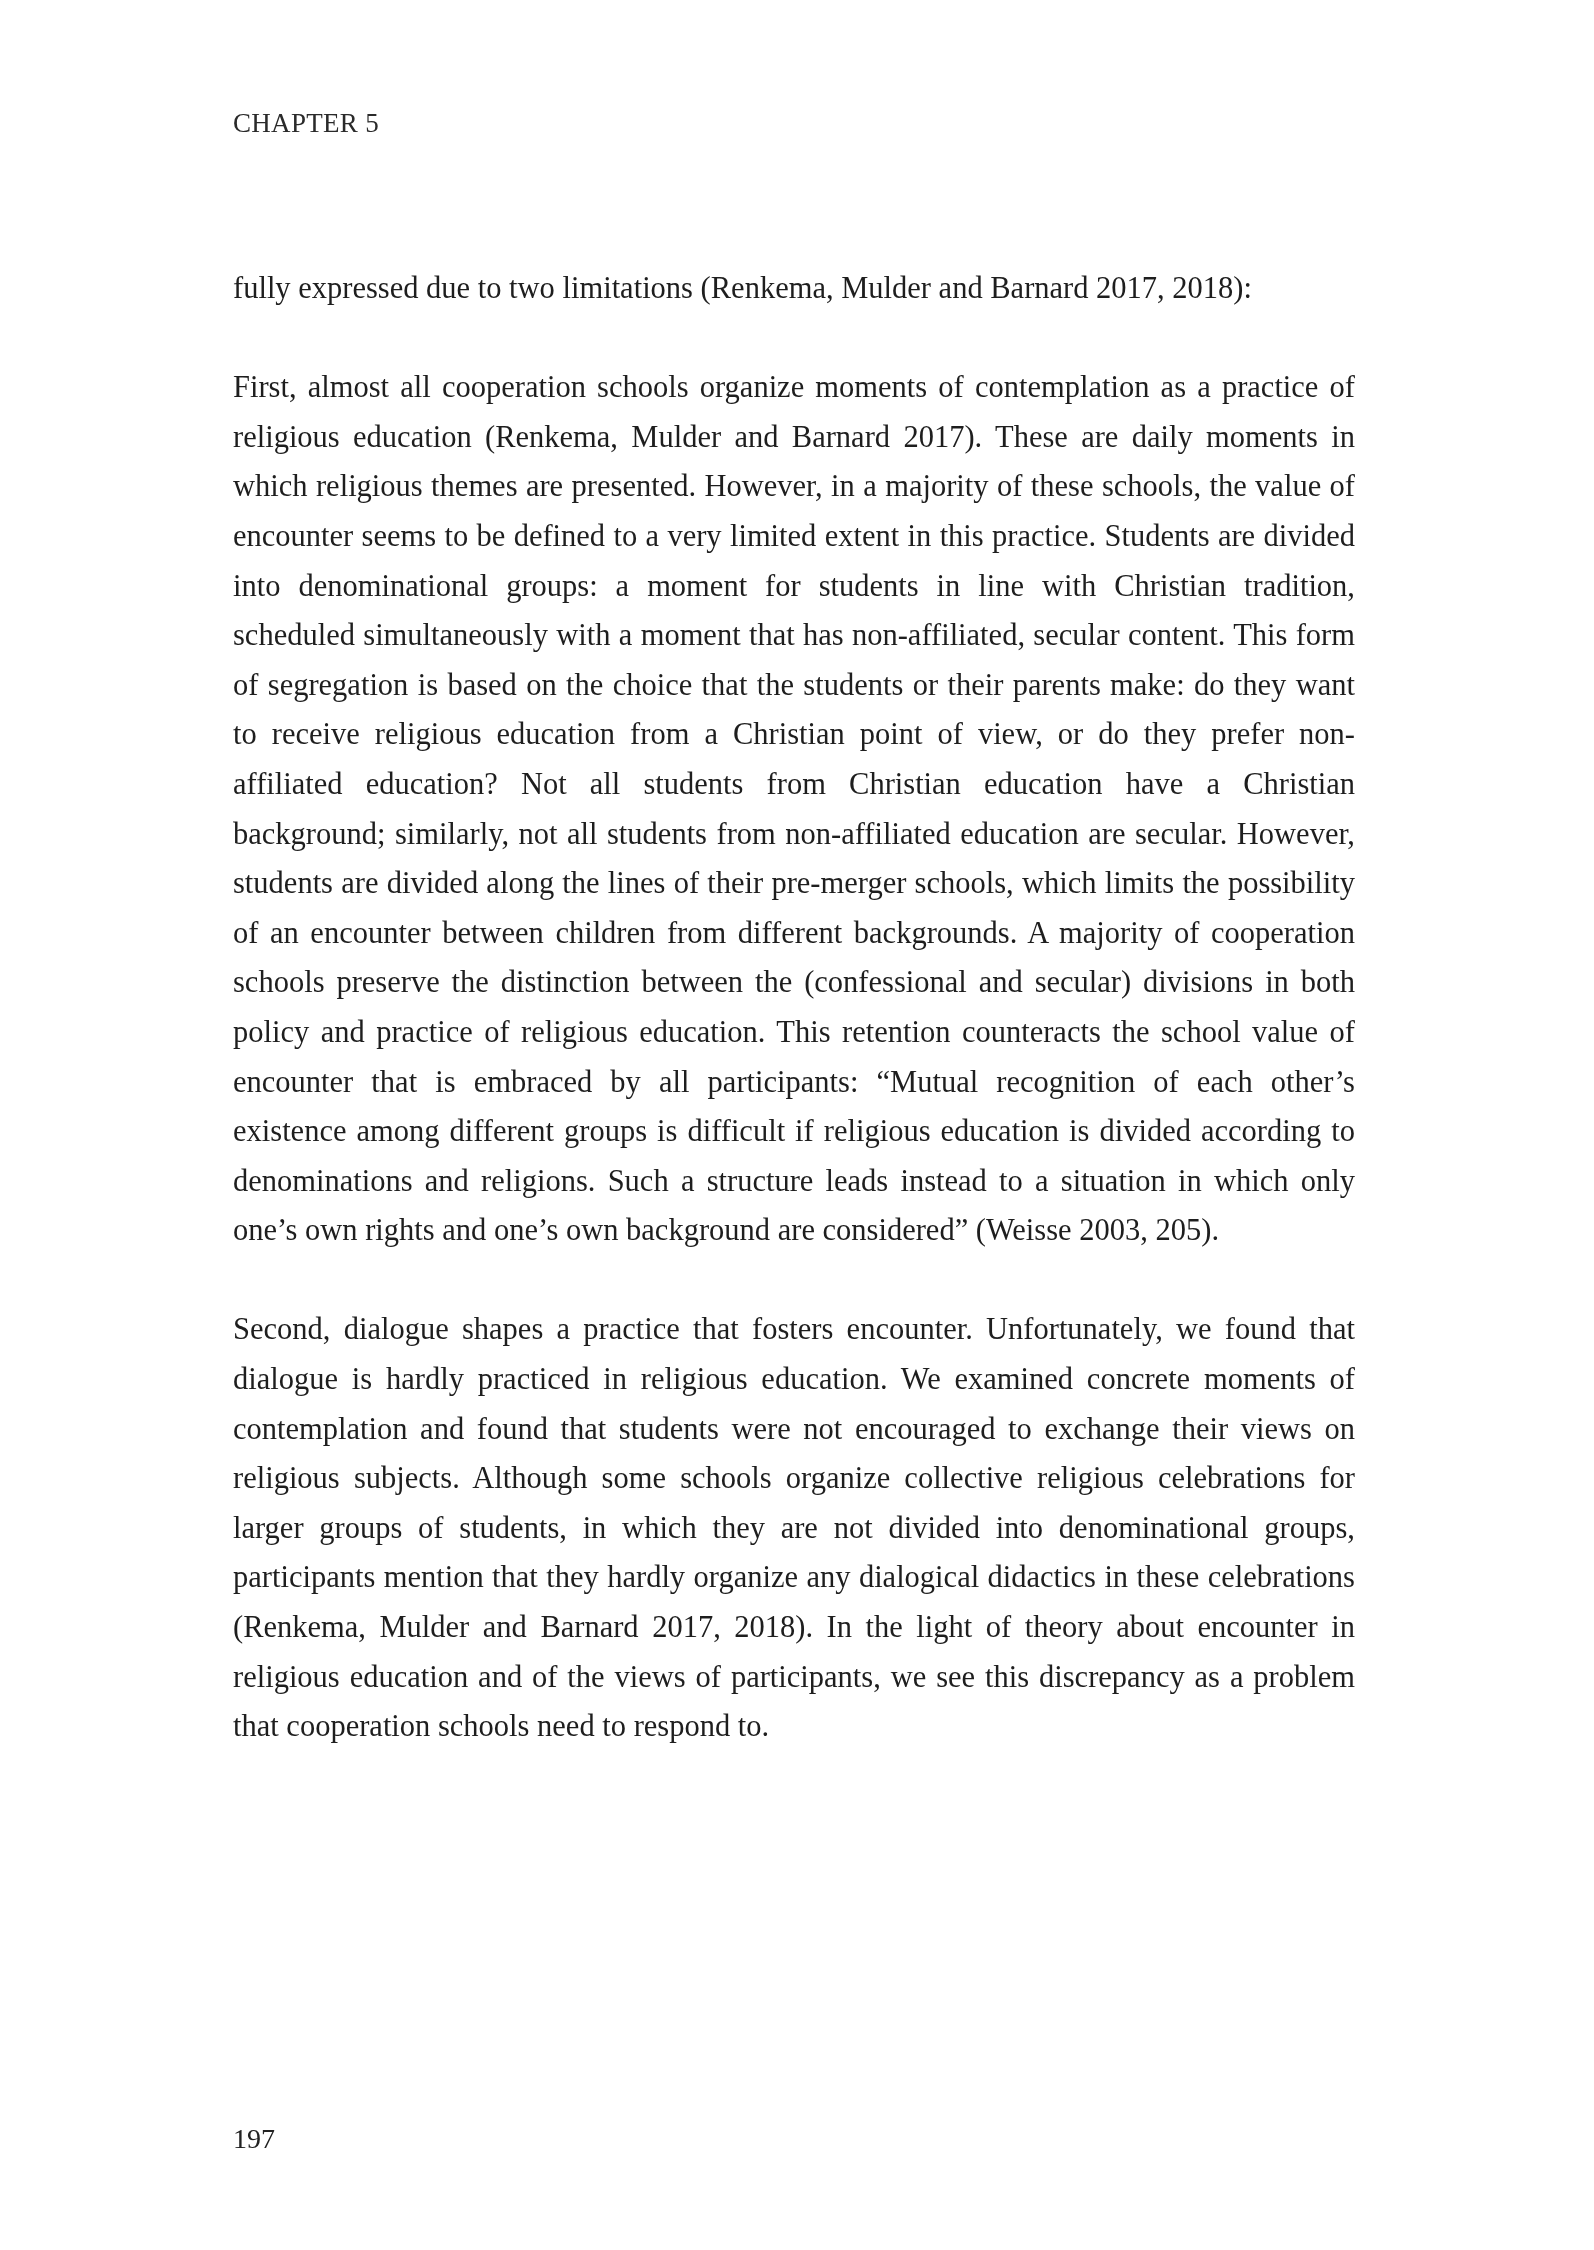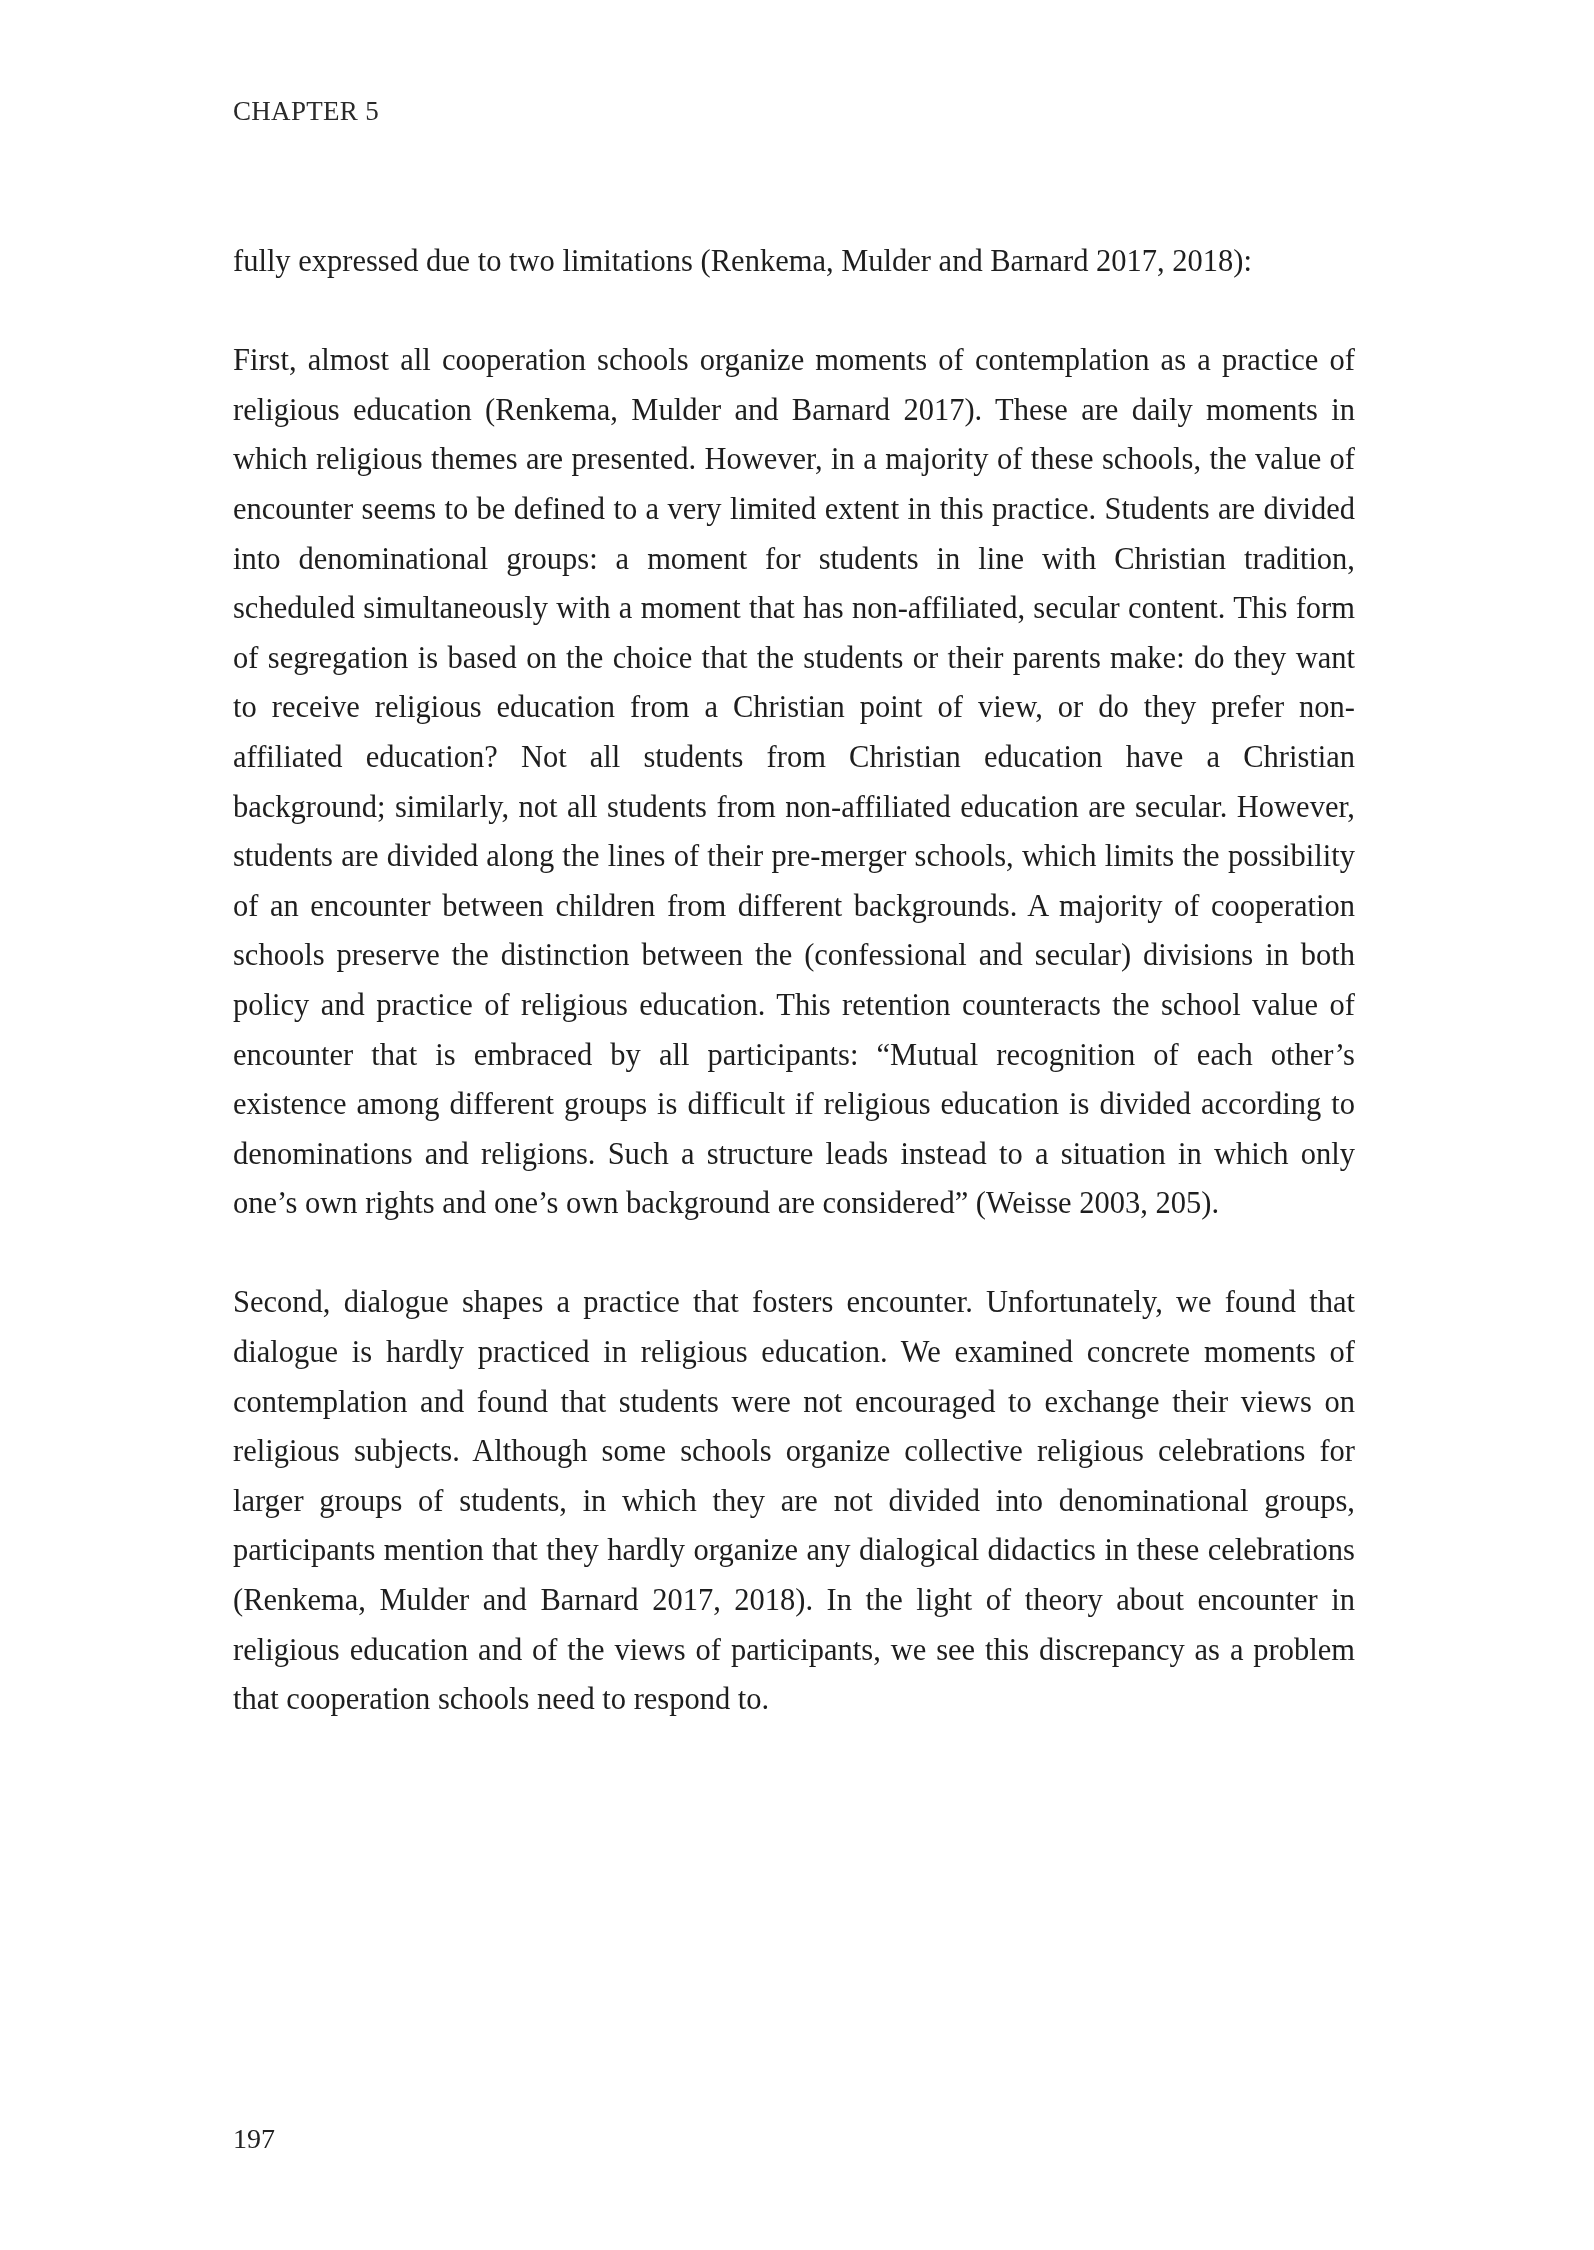--- a/index.html
+++ b/index.html
@@ -11,21 +11,21 @@
       width: 1594px;
       height: 2250px;
       position: relative;
       overflow: hidden;
       font-family: "Liberation Serif", "DejaVu Serif", serif;
       color: #1e1e1e;
     }
     .running-head {
       position: absolute;
       left: 233px;
-      top: 96px;
+      top: 108px;
       font-size: 27px;
       letter-spacing: 0.3px;
       color: #2a2a2a;
     }
     .body-text {
       position: absolute;
       left: 233px;
       top: 237px;
       width: 1122px;
       font-size: 30.5px;
@@ -43,18 +43,18 @@
       font-size: 28px;
       color: #222;
     }
   </style>
 </head>
 <body>
 
 <div class="running-head">CHAPTER 5</div>
 
 <div class="body-text">
-  <p style="text-align:left;">fully expressed due to two limitations (Renkema, Mulder and Barnard 2017, 2018):</p>
+  <p style="text-align:left;margin-top:27px;">fully expressed due to two limitations (Renkema, Mulder and Barnard 2017, 2018):</p>
   <p>First, almost all cooperation schools organize moments of contemplation as a practice of religious education (Renkema, Mulder and Barnard 2017). These are daily moments in which religious themes are presented. However, in a majority of these schools, the value of encounter seems to be defined to a very limited extent in this practice. Students are divided into denominational groups: a moment for students in line with Christian tradition, scheduled simultaneously with a moment that has non-affiliated, secular content. This form of segregation is based on the choice that the students or their parents make: do they want to receive religious education from a Christian point of view, or do they prefer non-affiliated education? Not all students from Christian education have a Christian background; similarly, not all students from non-affiliated education are secular. However, students are divided along the lines of their pre-merger schools, which limits the possibility of an encounter between children from different backgrounds. A majority of cooperation schools preserve the distinction between the (confessional and secular) divisions in both policy and practice of religious education. This retention counteracts the school value of encounter that is embraced by all participants: “Mutual recognition of each other’s existence among different groups is difficult if religious education is divided according to denominations and religions. Such a structure leads instead to a situation in which only one’s own rights and one’s own background are considered” (Weisse 2003, 205).</p>
   <p>Second, dialogue shapes a practice that fosters encounter. Unfortunately, we found that dialogue is hardly practiced in religious education. We examined concrete moments of contemplation and found that students were not encouraged to exchange their views on religious subjects. Although some schools organize collective religious celebrations for larger groups of students, in which they are not divided into denominational groups, participants mention that they hardly organize any dialogical didactics in these celebrations (Renkema, Mulder and Barnard 2017, 2018). In the light of theory about encounter in religious education and of the views of participants, we see this discrepancy as a problem that cooperation schools need to respond to.</p>
 </div>
 
 <div class="page-number">197</div>
 
 </body></html>

